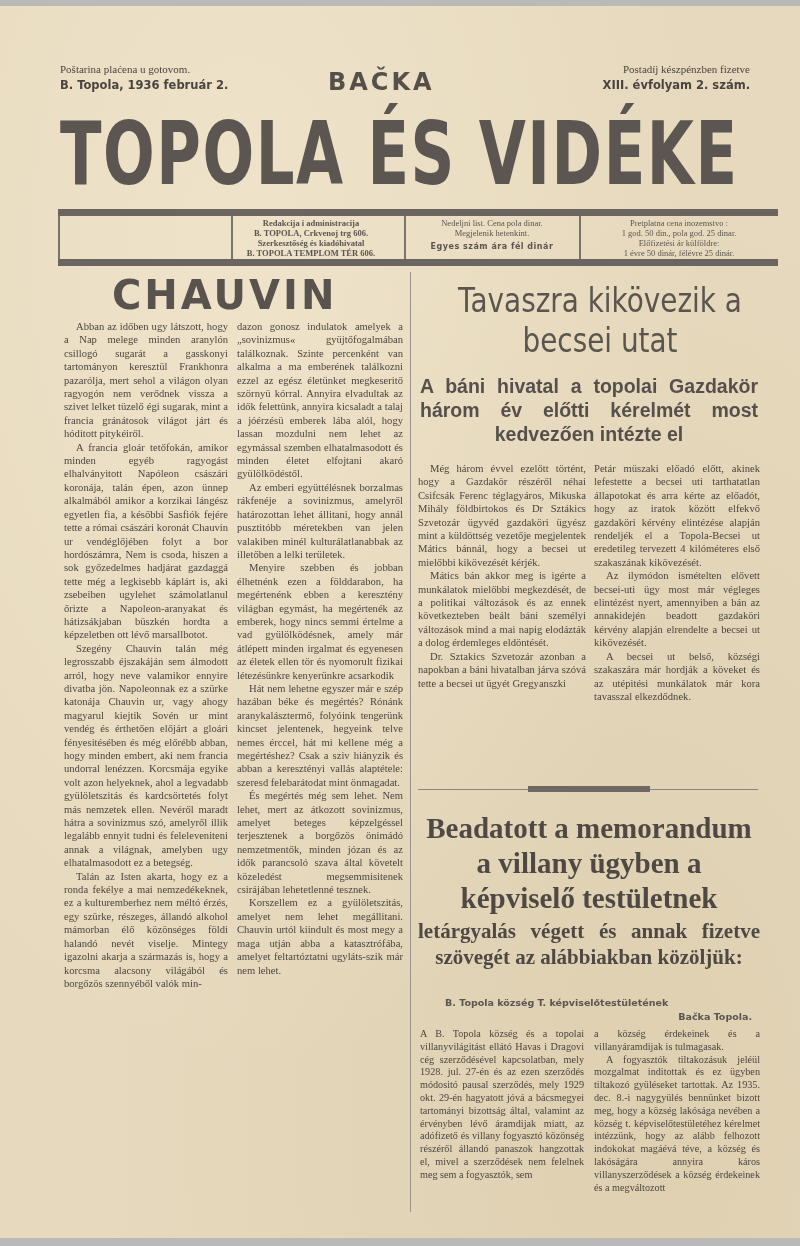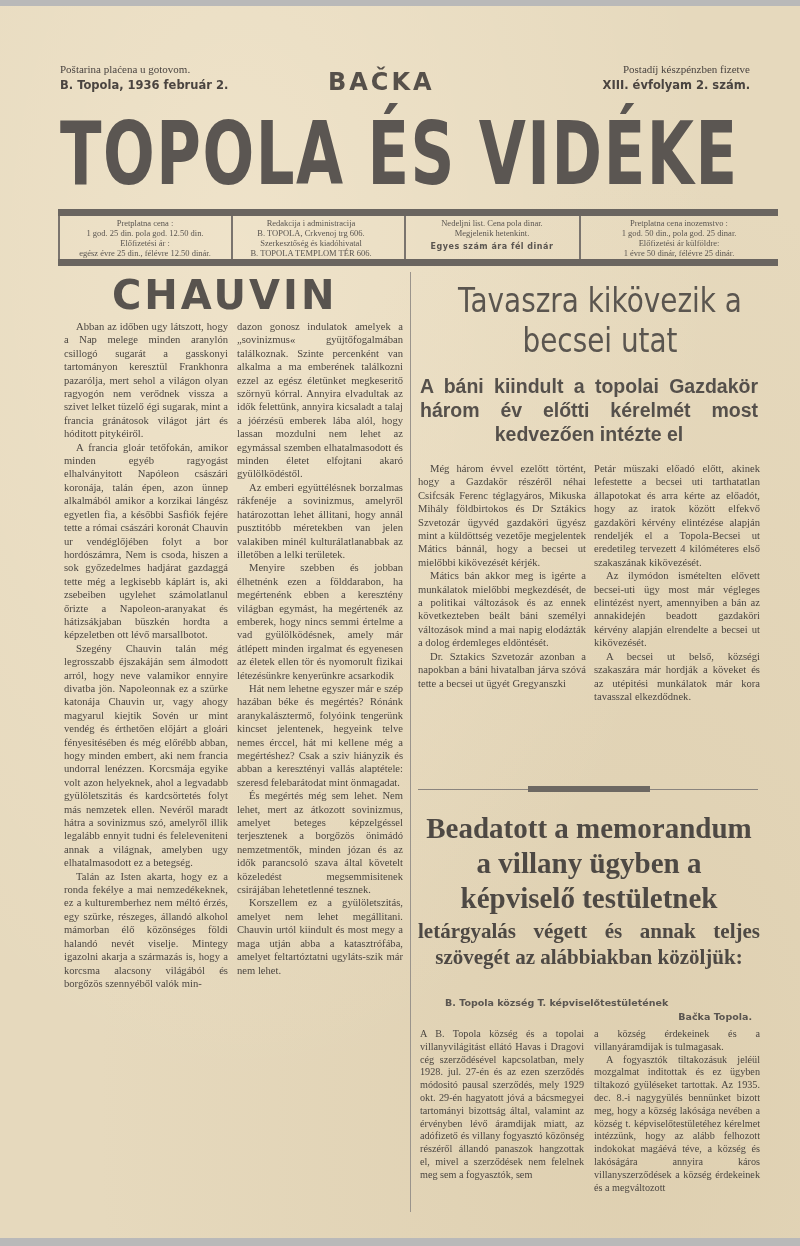--- a/index.html
+++ b/index.html
@@ -38,27 +38,21 @@
 
   <div class="abs title" style="left:60px;top:104px;width:930px;">TOPOLA ÉS VIDÉKE</div>
 
   <div class="abs bar" style="left:58px;top:203px;width:720px;"></div>
   <div class="abs bar" style="left:58px;top:253px;width:720px;"></div>
   <div class="abs vline" style="left:58px;top:210px;height:43px;"></div>
   <div class="abs vline" style="left:231px;top:210px;height:43px;"></div>
   <div class="abs vline" style="left:404px;top:210px;height:43px;"></div>
   <div class="abs vline" style="left:579px;top:210px;height:43px;"></div>
 
-  <div class="abs info-box" style="left:60px;top:212px;width:170px;">
-    <div>Pretplatna cena :</div>
-    <div>1 god. 25 din. pola god. 12.50 din.</div>
-    <div>Előfizetési ár :</div>
-    <div>egész évre 25 din., félévre 12.50 dinár.</div>
-  </div>
-  <div class="abs info-box" style="left:233px;top:212px;width:156px;">
+  <div class="abs info-box" style="left:233px;top:212px;width:156px;font-weight:bold;">
     <div>Redakcija i administracija</div>
     <div>B. TOPOLA, Crkvenoj trg 606.</div>
     <div>Szerkesztőség és kiadóhivatal</div>
     <div>B. TOPOLA TEMPLOM TÉR 606.</div>
   </div>
   <div class="abs info-box" style="left:406px;top:212px;width:172px;">
     <div>Nedeljni list. Cena pola dinar.</div>
     <div>Megjelenik hetenkint.</div>
     <div style="margin-top:3px;"><b>Egyes szám ára fél dinár</b></div>
   </div>
@@ -82,38 +76,38 @@
   <div class="abs col" style="left:237px;top:314px;width:166px;">
     <p style="text-indent:0;">dazon gonosz indulatok amelyek a „sovinizmus« gyüjtőfogalmában találkoznak. Szinte percenként van alkalma a ma emberének találkozni ezzel az egész életünket megkeseritő szörnyü kórral. Annyira elvadultak az idők felettünk, annyira kicsaladt a talaj a jóérzésü emberek lába alól, hogy lassan mozdulni nem lehet az egymással szemben elhatalmasodott és minden életet elfojtani akaró gyülölködéstől.</p>
     <p>Az emberi együttélésnek borzalmas rákfenéje a sovinizmus, amelyről határozottan lehet állitani, hogy annál pusztitóbb méretekben van jelen valakiben minél kulturálatlanabbak az illetőben a lelki területek.</p>
     <p>Menyire szebben és jobban élhetnénk ezen a földdarabon, ha megértenénk ebben a keresztény világban egymást, ha megértenék az emberek, hogy nincs semmi értelme a vad gyülölködésnek, amely már átlépett minden irgalmat és egyenesen az életek ellen tör és nyomorult fizikai létezésünkre kenyerünkre acsarkodik</p>
     <p>Hát nem lehetne egyszer már e szép hazában béke és megértés? Rónánk aranykalásztermő, folyóink tengerünk kincset jelentenek, hegyeink telve nemes érccel, hát mi kellene még a megértéshez? Csak a sziv hiányzik és abban a keresztényi vallás alaptétele: szeresd felebarátodat mint önmagadat.</p>
     <p>És megértés még sem lehet. Nem lehet, mert az átkozott sovinizmus, amelyet beteges képzelgéssel terjesztenek a borgőzös önimádó nemzetmentők, minden józan és az idők parancsoló szava által követelt közeledést megsemmisitenek csirájában lehetetlenné tesznek.</p>
     <p>Korszellem ez a gyülöletszitás, amelyet nem lehet megállitani. Chauvin urtól kiindult és most megy a maga utján abba a katasztrófába, amelyet feltartóztatni ugyláts-szik már nem lehet.</p>
   </div>
 
   <div class="abs h-tav" style="left:420px;top:274px;width:360px;">Tavaszra kikövezik a becsei utat</div>
-  <div class="abs h-sub" style="left:420px;top:368px;width:338px;text-align:justify;text-align-last:center;">A báni kiindult a topolai Gazdakör három év előtti kérelmét most kedvezően intézte el</div>
+  <div class="abs h-sub" style="left:420px;top:368px;width:338px;text-align:justify;text-align-last:center;">A báni hivatal a topolai Gazdakör három év előtti kérelmét most kedvezően intézte el</div>
 
   <div class="abs col" style="left:418px;top:456px;width:168px;">
     <p>Még három évvel ezelőtt történt, hogy a Gazdakör részéről néhai Csifcsák Ferenc téglagyáros, Mikuska Mihály földbirtokos és Dr Sztákics Szvetozár ügyvéd gazdaköri ügyész mint a küldöttség vezetője megjelentek Mátics bánnál, hogy a becsei ut mielőbbi kikövezését kérjék.</p>
     <p>Mátics bán akkor meg is igérte a munkálatok mielőbbi megkezdését, de a politikai változások és az ennek következteben beált báni személyi változások mind a mai napig elodázták a dolog érdemleges eldöntését.</p>
     <p>Dr. Sztakics Szvetozár azonban a napokban a báni hivatalban járva szóvá tette a becsei ut ügyét Gregyanszki</p>
   </div>
   <div class="abs col" style="left:594px;top:456px;width:166px;">
     <p style="text-indent:0;">Petár müszaki előadó előtt, akinek lefestette a becsei uti tarthatatlan állapotokat és arra kérte az előadót, hogy az iratok között elfekvő gazdaköri kérvény elintézése alapján rendeljék el a Topola-Becsei ut eredetileg tervezett 4 kilóméteres első szakaszának kikövezését.</p>
     <p>Az ilymódon ismételten elővett becsei-uti ügy most már végleges elintézést nyert, amennyiben a bán az annakidején beadott gazdaköri kérvény alapján elrendelte a becsei ut kikövezését.</p>
     <p>A becsei ut belső, községi szakaszára már hordják a köveket és az utépitési munkálatok már kora tavasszal elkezdődnek.</p>
   </div>
 
   <div class="abs sep" style="left:418px;top:783px;width:340px;"></div>
   <div class="abs" style="left:528px;top:780px;width:122px;height:6px;background:#6d6862;"></div>
 
   <div class="abs h-bead" style="left:418px;top:805px;width:342px;">Beadatott a memorandum a villany ügyben a képviselő testületnek</div>
-  <div class="abs h-bead2" style="left:418px;top:912px;width:342px;text-align-last:center;">letárgyalás végett és annak teljes szövegét az alábbiakban közöljük:</div>
+  <div class="abs h-bead2" style="left:418px;top:912px;width:342px;text-align-last:center;">letárgyalás végett és annak fizetve szövegét az alábbiakban közöljük:</div>
   <div class="abs addr" style="left:436px;top:990px;">B. Topola község T. képviselőtestületének</div>
   <div class="abs addr" style="right:48px;top:1004px;text-align:right;">Bačka Topola.</div>
 
   <div class="abs col" style="left:420px;top:1022px;width:164px;font-size:10.2px;line-height:12.8px;">
     <p style="text-indent:0;">A B. Topola község és a topolai villanyvilágitást ellátó Havas i Dragovi cég szerződésével kapcsolatban, mely 1928. jul. 27-én és az ezen szerződés módositó pausal szerződés, mely 1929 okt. 29-én hagyatott jóvá a bácsmegyei tartományi bizottság által, valamint az érvényben lévő áramdijak miatt, az adófizető és villany fogyasztó közönség részéről állandó panaszok hangzottak el, mivel a szerződések nem felelnek meg sem a fogyasztók, sem</p>
   </div>
   <div class="abs col" style="left:594px;top:1022px;width:166px;font-size:10.2px;line-height:12.8px;">
     <p style="text-indent:0;">a község érdekeinek és a villanyáramdijak is tulmagasak.</p>
     <p>A fogyasztók tiltakozásuk jeléül mozgalmat inditottak és ez ügyben tiltakozó gyüléseket tartottak. Az 1935. dec. 8.-i nagygyülés bennünket bizott meg, hogy a község lakósága nevében a község t. képviselőtestületéhez kérelmet intézzünk, hogy az alább felhozott indokokat magáévá téve, a község és lakóságára annyira káros villanyszerződések a község érdekeinek és a megváltozott</p>
   </div>

